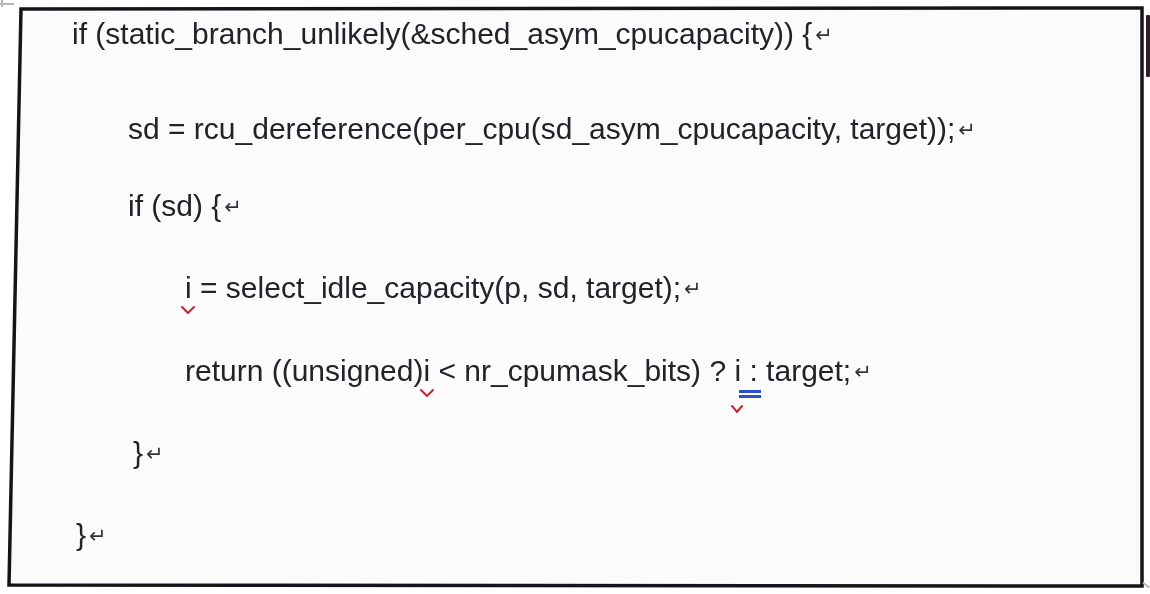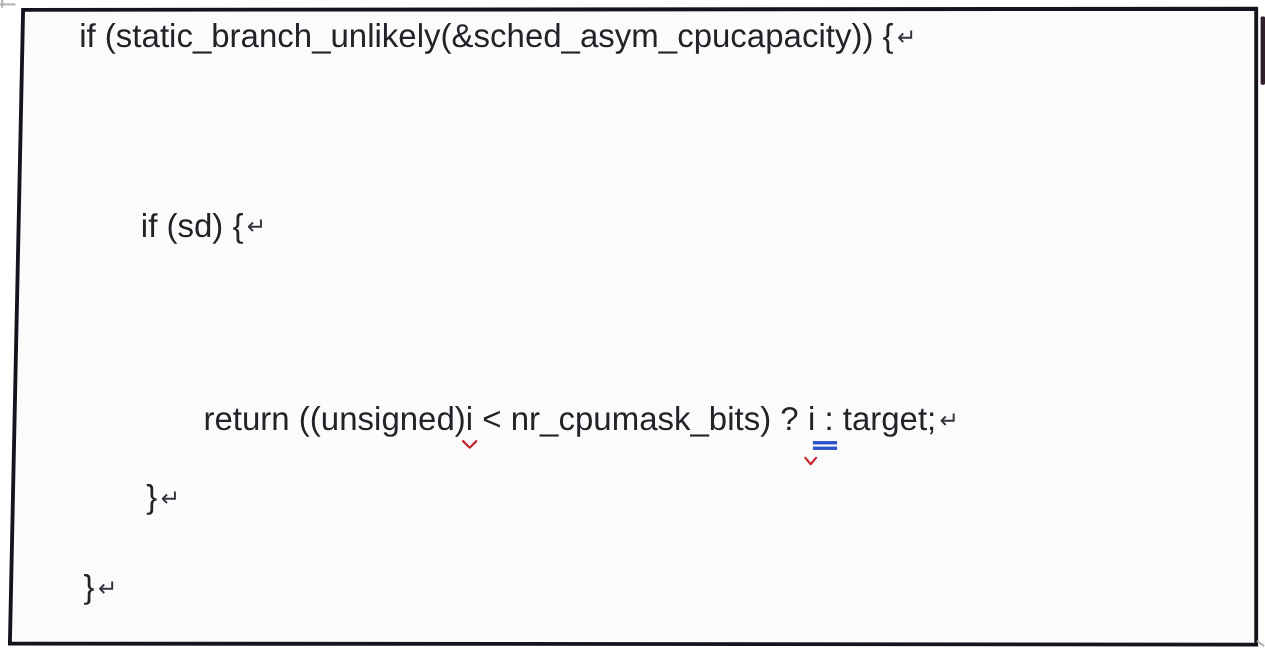--- a/index.html
+++ b/index.html
@@ -54,22 +54,26 @@
   </svg>
 
   <div class="artifact tl-bar"></div>
   <div class="artifact tl-tick"></div>
   <div class="artifact br-tick"></div>
 
   <div class="scroll-thumb"></div>
 
   <div class="code-area">
       <div class="line" style="left: 72px; top: 18px;"><span class="seg">if (static_branch_unlikely(&amp;sched_asym_cpucapacity)) {</span><span class="ret">↵</span></div>
+      <div class="line" style="left: 128px; top: 113px;"><span class="seg">sd = rcu_dereference(per_cpu(sd_asym_cpucapacity, target));</span><span class="ret">↵</span></div>
       <div class="line" style="left: 128px; top: 190px;"><span class="seg">if (sd) {</span><span class="ret">↵</span></div>
-      <div class="line" style="left: 185px; top: 355px; margin-top: 11px;"><span class="seg">return ((unsigned)</span><span class="seg">i<span class="mark spell"><svg width="14" height="8" viewBox="0 0 14 8">
+      <div class="line" style="left: 185px; top: 272px;"><span class="seg">i<span class="mark spell"><svg width="14" height="8" viewBox="0 0 14 8">
+              <polyline points="1,1 7,7 13,1" fill="none" style="stroke:var(--spell)" stroke-width="2" stroke-linecap="round"></polyline>
+            </svg></span></span><span class="seg"> = select_idle_capacity(p, sd, target);</span><span class="ret">↵</span></div>
+      <div class="line" style="left: 185px; top: 355px;"><span class="seg">return ((unsigned)</span><span class="seg">i<span class="mark spell"><svg width="14" height="8" viewBox="0 0 14 8">
               <polyline points="1,1 7,7 13,1" fill="none" style="stroke:var(--spell)" stroke-width="2" stroke-linecap="round"></polyline>
             </svg></span></span><span class="seg"> &lt; nr_cpumask_bits) ? </span><span class="seg">i :<span class="mark spell-grammar"><span class="check"><svg width="12" height="8" viewBox="0 0 12 8">
                 <polyline points="1,1 6,7 11,1" fill="none" style="stroke:var(--spell)" stroke-width="2" stroke-linecap="round"></polyline>
               </svg></span><span class="bar b1"></span><span class="bar b2"></span></span></span><span class="seg"> target;</span><span class="ret">↵</span></div>
       <div class="line" style="left: 133px; top: 437px;"><span class="seg">}</span><span class="ret">↵</span></div>
       <div class="line" style="left: 76px; top: 519px;"><span class="seg">}</span><span class="ret">↵</span></div>
     </div>
 </div>
 
 </body></html>

